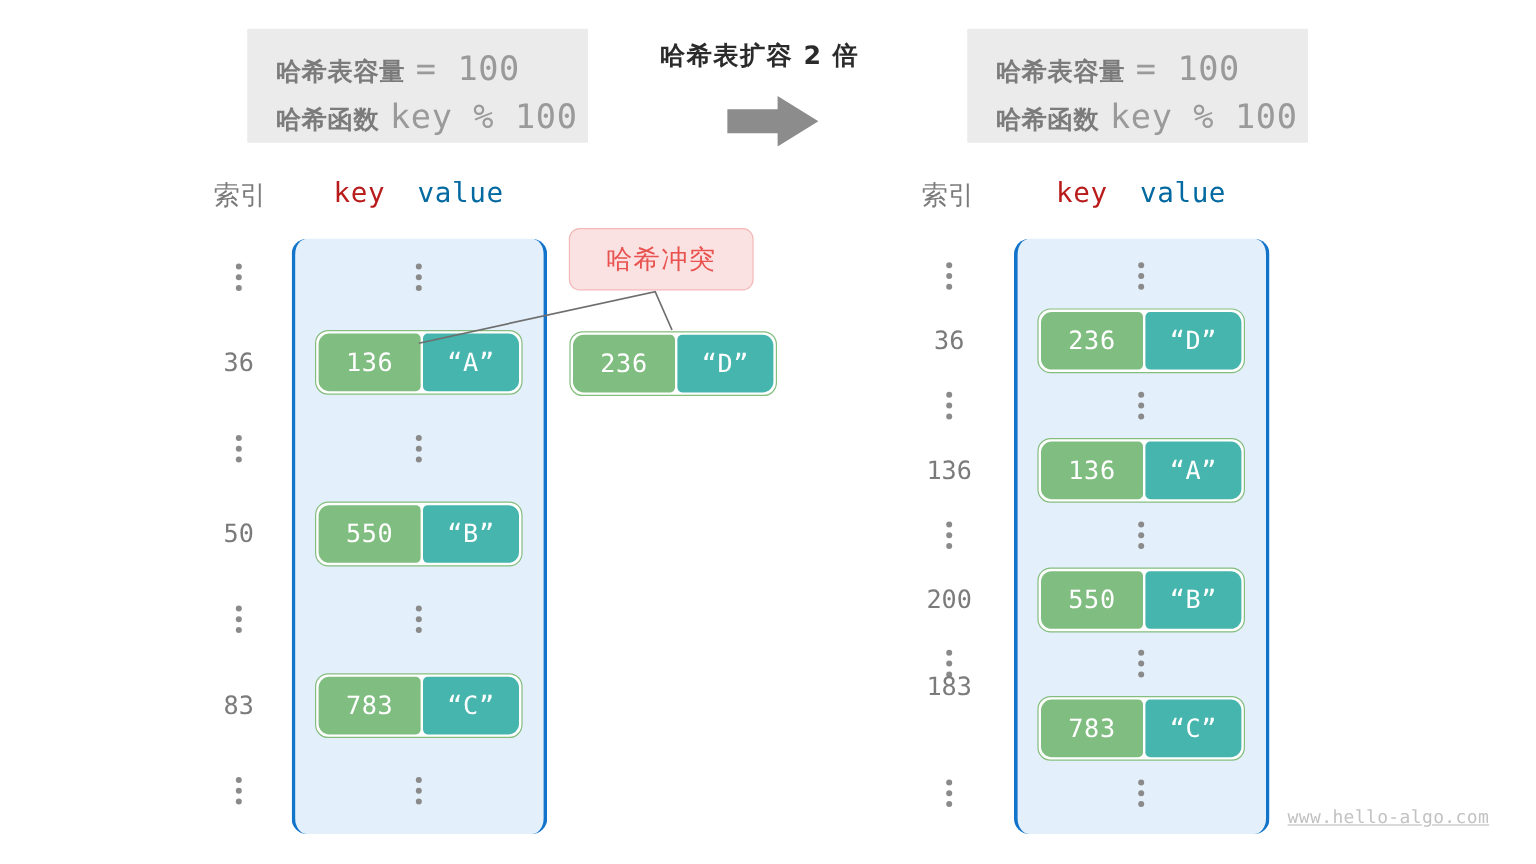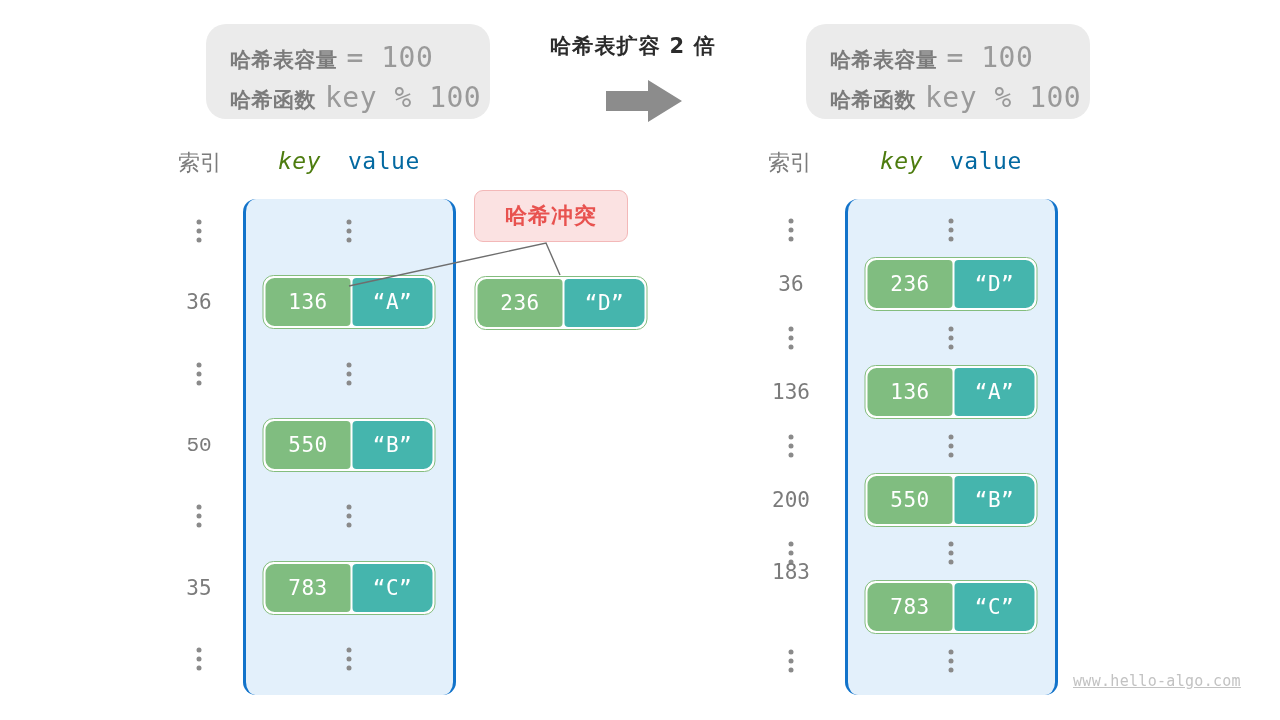--- a/index.html
+++ b/index.html
@@ -15,21 +15,21 @@
     width: 1280px;
     height: 720px;
     background: #ffffff;
     overflow: hidden;
   }
 
   
   .info-box {
     position: absolute;
     background: #ebebeb;
-    border-radius: 20px;
+    border-radius: 1px;
     box-sizing: border-box;
     padding: 14px 30px 14px 24px;
   }
   .info-line {
     display: flex;
     align-items: baseline;
     white-space: pre;
     line-height: 1.42;
   }
   .info-label {
@@ -70,21 +70,21 @@
     white-space: pre;
     text-align: center;
   }
   .hdr-kv {
     position: absolute;
     font-family: "DejaVu Sans Mono", monospace;
     font-size: 23px;
     white-space: pre;
     letter-spacing: 0.5px;
   }
-  .hdr-key { color: #4d7c0f; font-style: italic; }
+  .hdr-key { color: #b91c1c; }
   .hdr-value { color: #0369a1; }
 
   
   .table-box {
     position: absolute;
     background: #e3f0fb;
     border-left: 3px solid #1273ca;
     border-right: 3px solid #1273ca;
     border-radius: 13px;
     box-sizing: border-box;
@@ -151,21 +151,21 @@
   
   #collision-badge {
     position: absolute;
     background: #fbe2e2;
     border: 1.5px solid #f3b8b8;
     border-radius: 9px;
     display: flex;
     align-items: center;
     justify-content: center;
     font-family: "DejaVu Sans", sans-serif;
-    font-weight: bold;
+    font-weight: normal;
     font-size: 22px;
     color: #e8524f;
     letter-spacing: 1px;
     white-space: pre;
     box-sizing: border-box;
   }
   #connector-svg {
     position: absolute;
     left: 0;
     top: 0;
@@ -242,36 +242,36 @@
       <div class="vdots" style="left: 199px; top: 373.6px;">
         <i></i>
         <i></i>
         <i></i>
       </div>
       <div class="vdots" style="left: 349px; top: 373.6px;">
         <i></i>
         <i></i>
         <i></i>
       </div>
-      <div class="idx-label" style="left: 149px; top: 444.9px; width: 100px; font-family: Liberation Mono, monospace;">50</div>
+      <div class="idx-label" style="left: 149px; top: 444.9px; width: 100px;">50</div>
       <div class="pair" style="left: 349px; top: 444.9px; width: 173px; height: 54px;">
         <div class="cell cell-key" style="width: 85px;">550</div>
         <div class="cell cell-value" style="width: 80px;">“B”</div>
       </div>
       <div class="vdots" style="left: 199px; top: 516.2px;">
         <i></i>
         <i></i>
         <i></i>
       </div>
       <div class="vdots" style="left: 349px; top: 516.2px;">
         <i></i>
         <i></i>
         <i></i>
       </div>
-      <div class="idx-label" style="left: 149px; top: 587.5px; width: 100px;">35</div>
+      <div class="idx-label" style="left: 149px; top: 587.5px; width: 100px;">83</div>
       <div class="pair" style="left: 349px; top: 587.5px; width: 173px; height: 54px;">
         <div class="cell cell-key" style="width: 85px;">783</div>
         <div class="cell cell-value" style="width: 80px;">“C”</div>
       </div>
       <div class="vdots" style="left: 199px; top: 658.8px;">
         <i></i>
         <i></i>
         <i></i>
       </div>
       <div class="vdots" style="left: 349px; top: 658.8px;">

